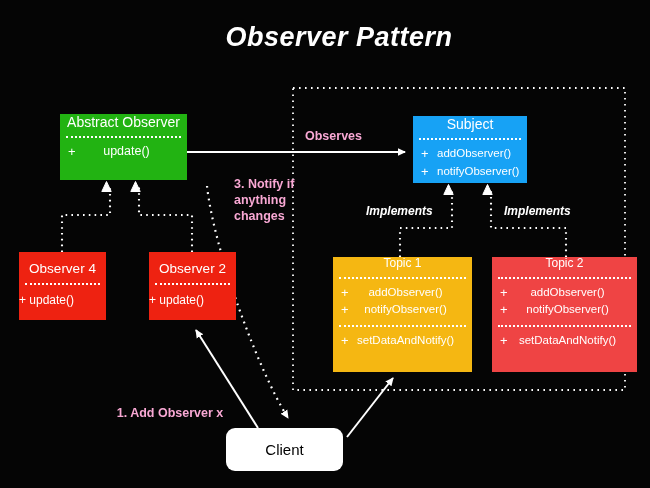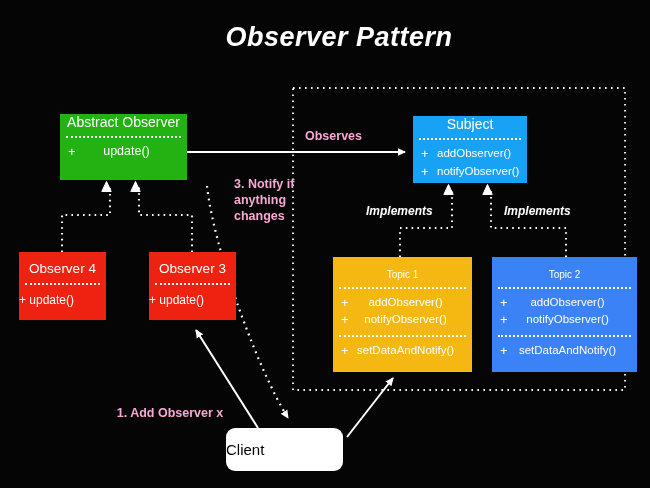--- a/index.html
+++ b/index.html
@@ -35,28 +35,28 @@
   #abstract-observer{left:60px;top:114px;width:127px;height:66px;background:#22b312;}
   #abstract-observer .uml-title{font-size:14px;padding-top:0;}
   #subject{left:413px;top:116px;width:114px;height:67px;background:#17a2f5;}
   #subject .uml-title{font-size:14px;padding-top:0;}
   #subject .row{font-size:11.5px;}
   #observer-1{left:19px;top:252px;width:87px;height:68px;background:#ee2211;}
   #observer-2{left:149px;top:252px;width:87px;height:68px;background:#ee2211;}
   .obs .uml-title{font-size:13.5px;padding-top:9px;}
   .obs .small{color:#fff;font-size:12px;text-align:left;padding:8px 0 0;}
   #topic-1{left:333px;top:257px;width:139px;height:115px;background:#f5b712;}
-  #topic-2{left:492px;top:257px;width:145px;height:115px;background:#3b82f6;}
-  .topic .uml-title{font-size:10px;padding-top:12px;}
+  #topic-2{left:492px;top:257px;width:145px;height:115px;background:#ef4444;}
+  .topic .uml-title{font-size:12px;padding-top:0;}
   .topic .row{font-size:11.5px;}
 
   .client{
     position:absolute;left:226px;top:428px;width:117px;height:43px;
     background:#fff;border-radius:9px;color:#000;font-size:15px;
-    display:flex;align-items:center;
+    display:flex;align-items:center;justify-content:center;
   }
 
   .note{position:absolute;color:#f9a8d4;font-size:12.5px;font-weight:bold;line-height:1.28;}
   #note-notify{left:210px;top:176px;width:95px;margin-left:24px;}
   #note-add-observer{left:110px;top:405px;width:120px;text-align:center;}
   #note-add-through{left:366px;top:413px;width:180px;text-align:center;}
   #label-observes{left:305px;top:128px;font-weight:bold;font-size:12.5px;}
   .implements{position:absolute;color:#fff;font-size:12px;font-weight:bold;font-style:italic;}
   #implements-1{left:366px;top:204px;}
   #implements-2{left:504px;top:204px;}
@@ -126,21 +126,21 @@
     </div>
   </div>
 
   <div class="umlbox obs" id="observer-1">
     <div class="uml-title">Observer 4</div>
     <div class="sep"></div>
     <div class="small">+ update()</div>
   </div>
 
   <div class="umlbox obs" id="observer-2">
-    <div class="uml-title">Observer 3</div>
+    <div class="uml-title">Observer 2</div>
     <div class="sep"></div>
     <div class="small">+ update()</div>
   </div>
 
   <div class="umlbox topic" id="topic-1">
     <div class="uml-title">Topic 1</div>
     <div class="sep"></div>
     <div class="rowblk">
       <div class="row">
         <span class="plus">+</span>

